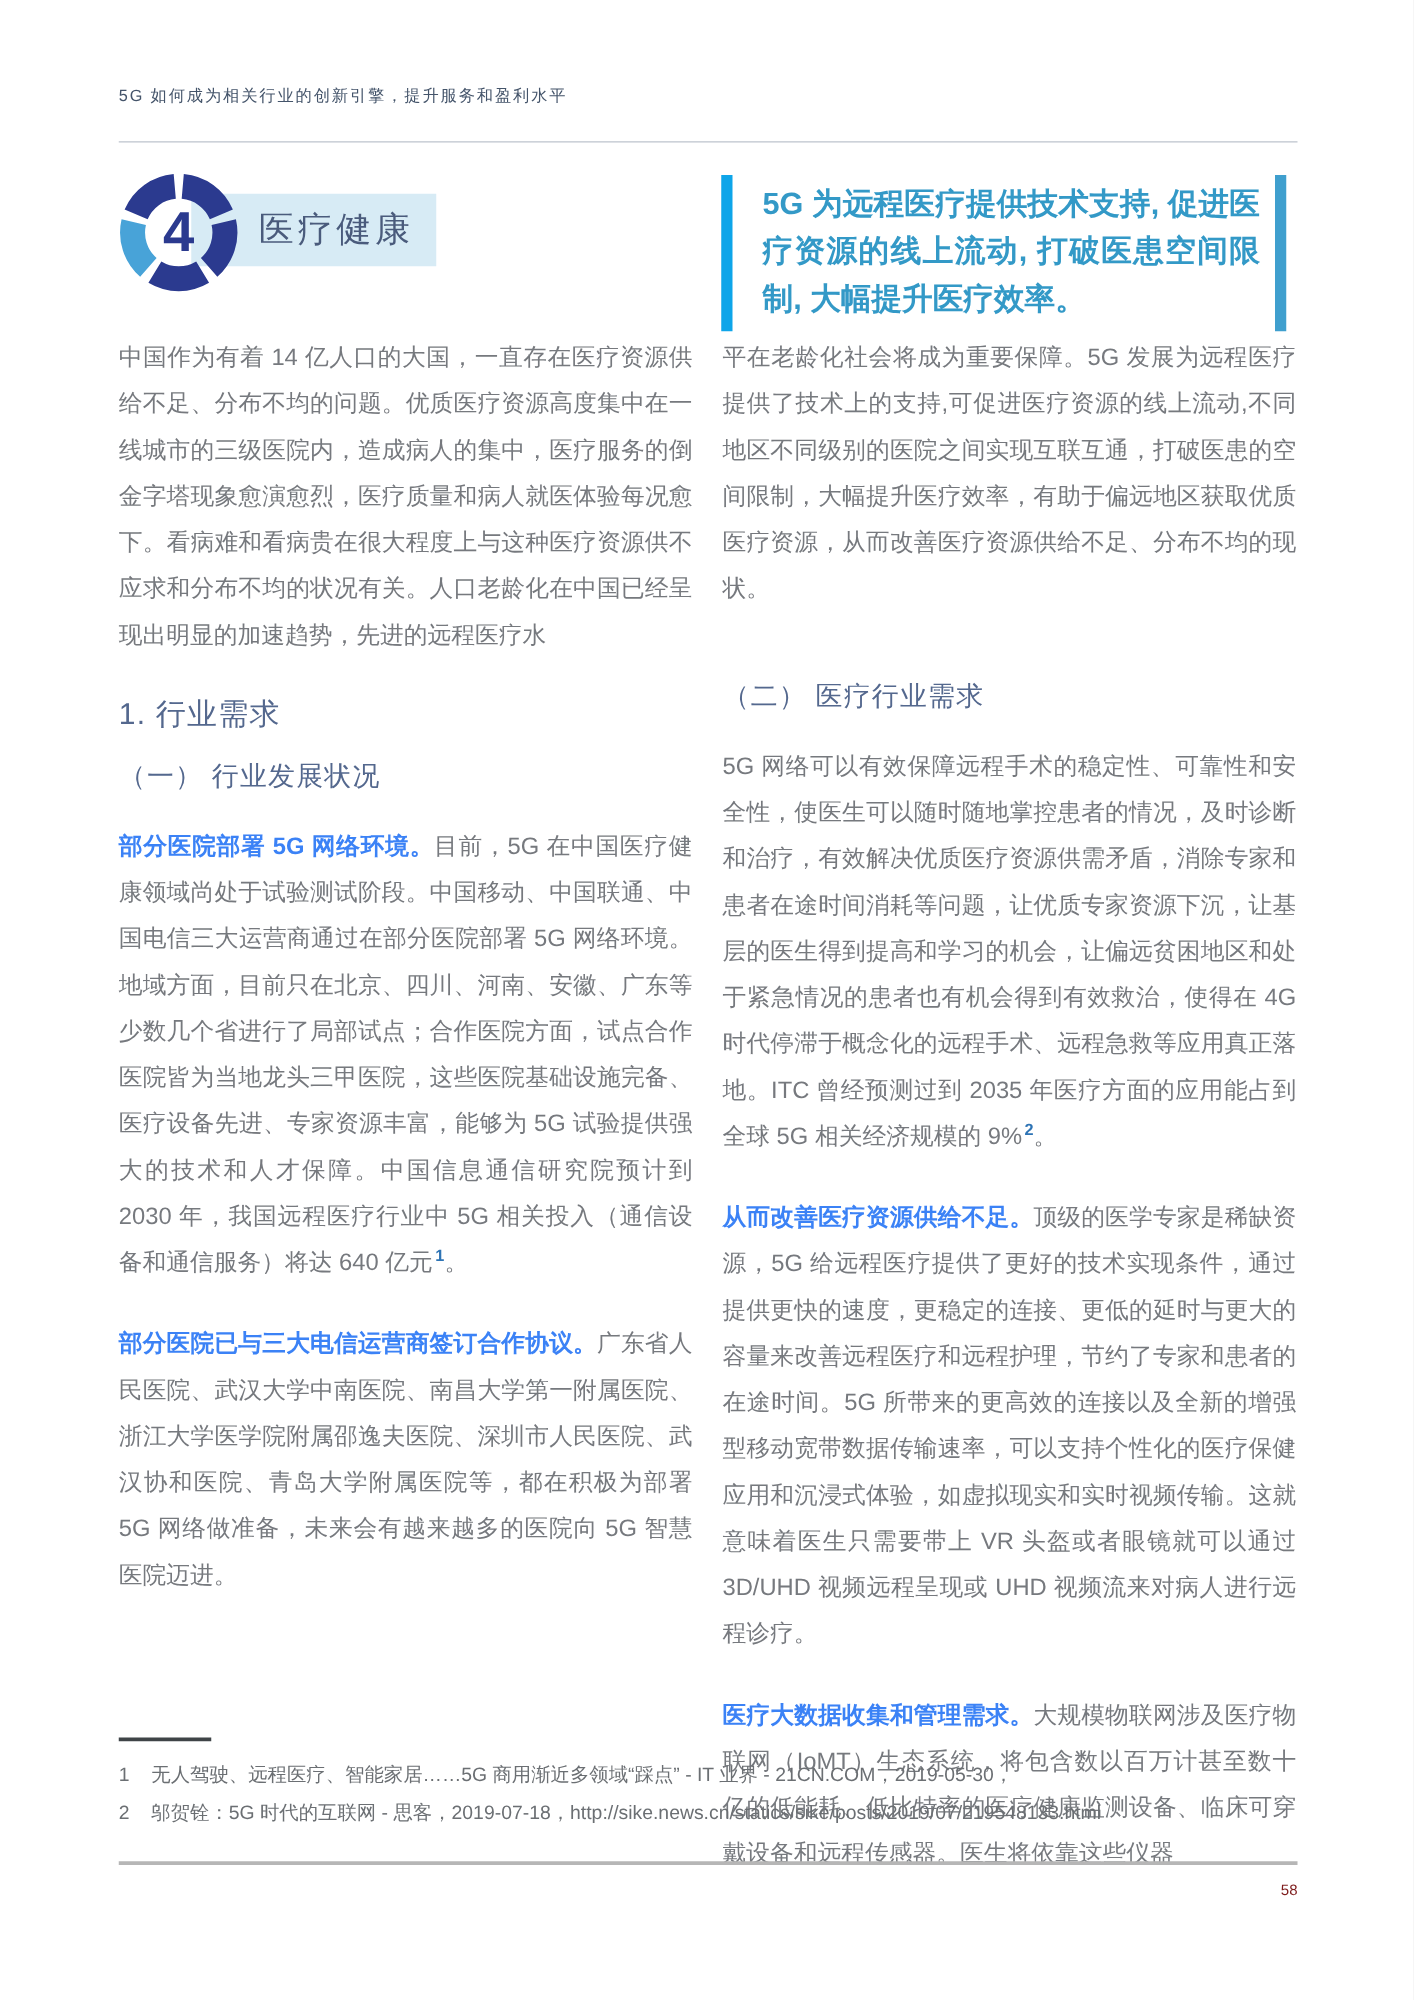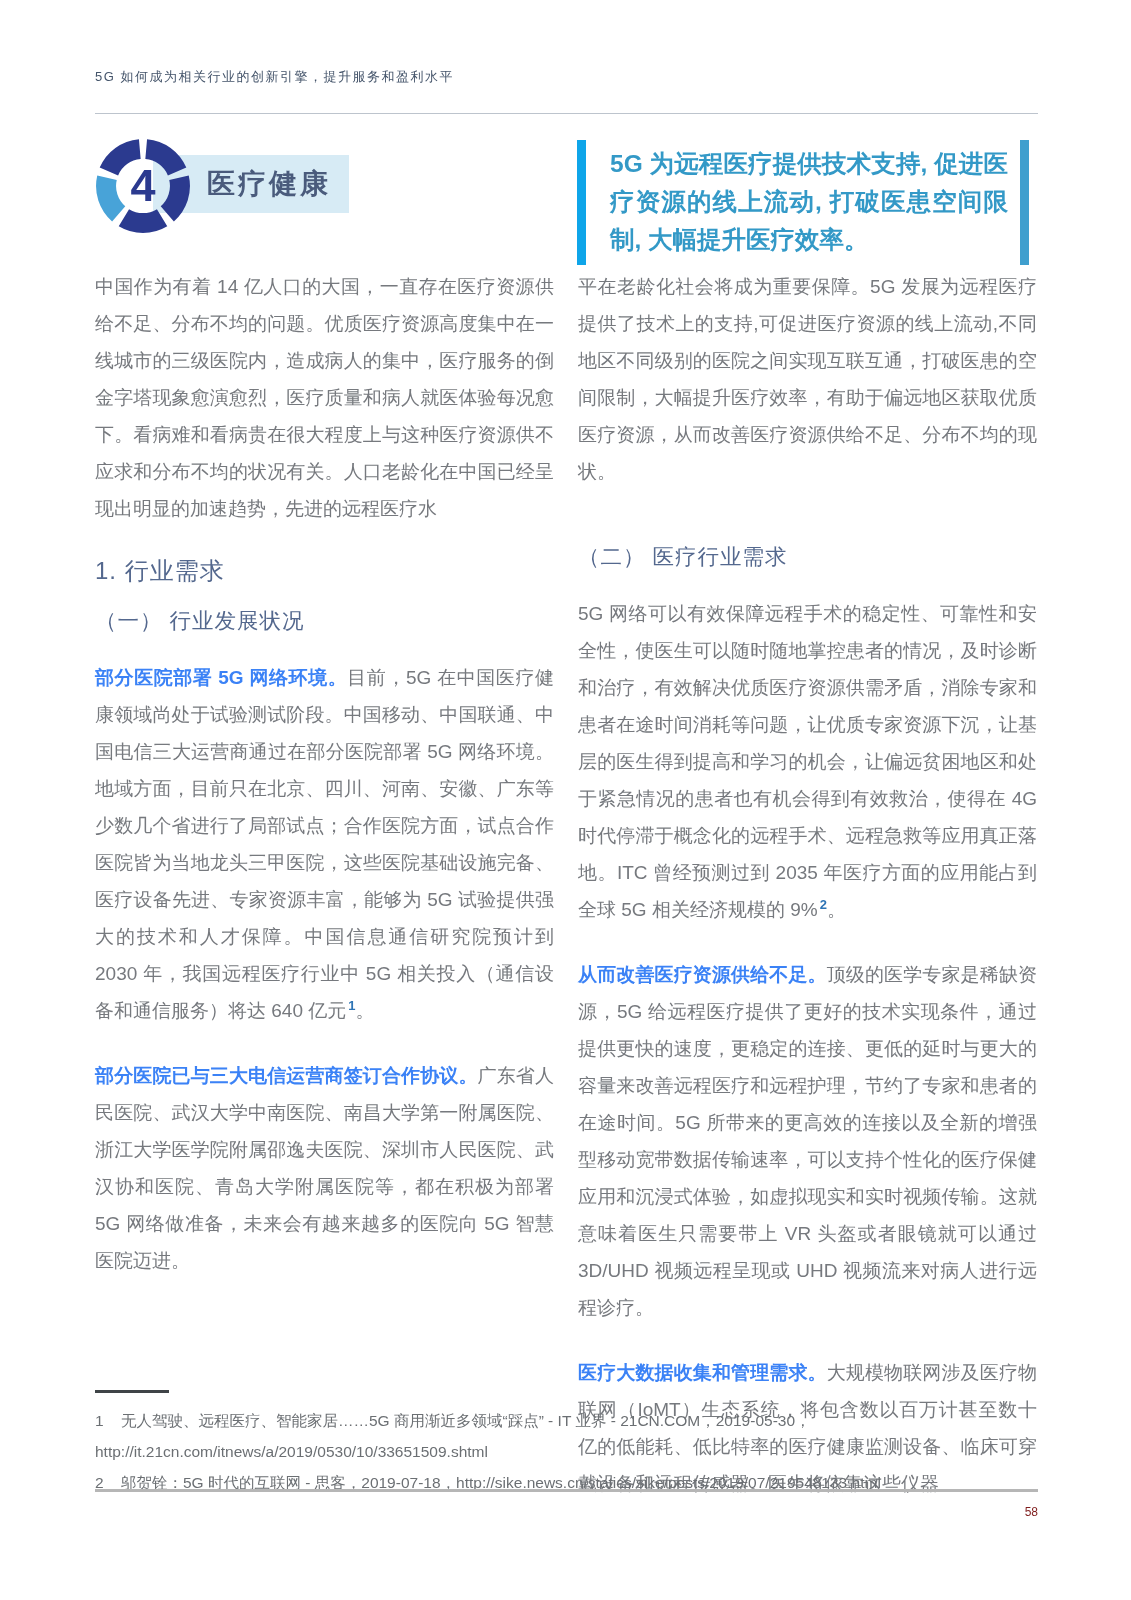--- a/index.html
+++ b/index.html
@@ -22,21 +22,21 @@
   }
   
   .badge-group{position:absolute;left:95px;top:138px;width:320px;height:100px;}
   .badge-label-bg{
     position:absolute;left:58px;top:17px;width:160px;height:58px;
     background:#d7ebf5;
     display:flex;align-items:center;justify-content:center;
     padding-left:36px;box-sizing:content-box;
   }
   .badge-label{
-    font-size:28px;color:#4a5b7c;letter-spacing:3px;font-weight:700;
+    font-size:28px;color:#4a5b7c;letter-spacing:3px;font-weight:400;
   }
   .badge-donut{position:absolute;left:0;top:0;width:96px;height:96px;}
   .badge-number{
     position:absolute;left:0;top:0;width:96px;height:96px;
     display:flex;align-items:center;justify-content:center;
     font-size:45px;font-weight:bold;color:#2b3a8f;
   }
   
   .quote-box{
     position:absolute;left:577px;top:140px;width:452px;
@@ -145,21 +145,20 @@
       <p class="body-p"><span class="lead-bold">医疗大数据收集和管理需求。</span><span>大规模物联网涉及医疗物联网（IoMT）生态系统，将包含数以百万计甚至数十亿的低能耗、低比特率的医疗健康监测设备、临床可穿戴设备和远程传感器。医生将依靠这些仪器</span></p>
     </div>
 
   </div>
 
   <div class="footnotes">
     <div class="fn-sep"></div>
 
     <div class="fn-item">
       <div class="fn-text-line"><span class="fn-num">1</span><span>无人驾驶、远程医疗、智能家居……5G 商用渐近多领域“踩点” - IT 业界 - 21CN.COM，2019-05-30，</span></div>
-      <div class="fn-url">http://it.21cn.com/itnews/a/2019/0530/10/33651509.shtml</div>
     </div>
 
     <div class="fn-item">
       <div class="fn-text-line"><span class="fn-num">2</span><span>邬贺铨：5G 时代的互联网 - 思客，2019-07-18，</span><span class="fn-url-inline">http://sike.news.cn/statics/sike/posts/2019/07/219548133.html</span></div>
     </div>
   </div>
 
   <div class="footer-rule"></div>
   <div class="page-number">58</div>
 

